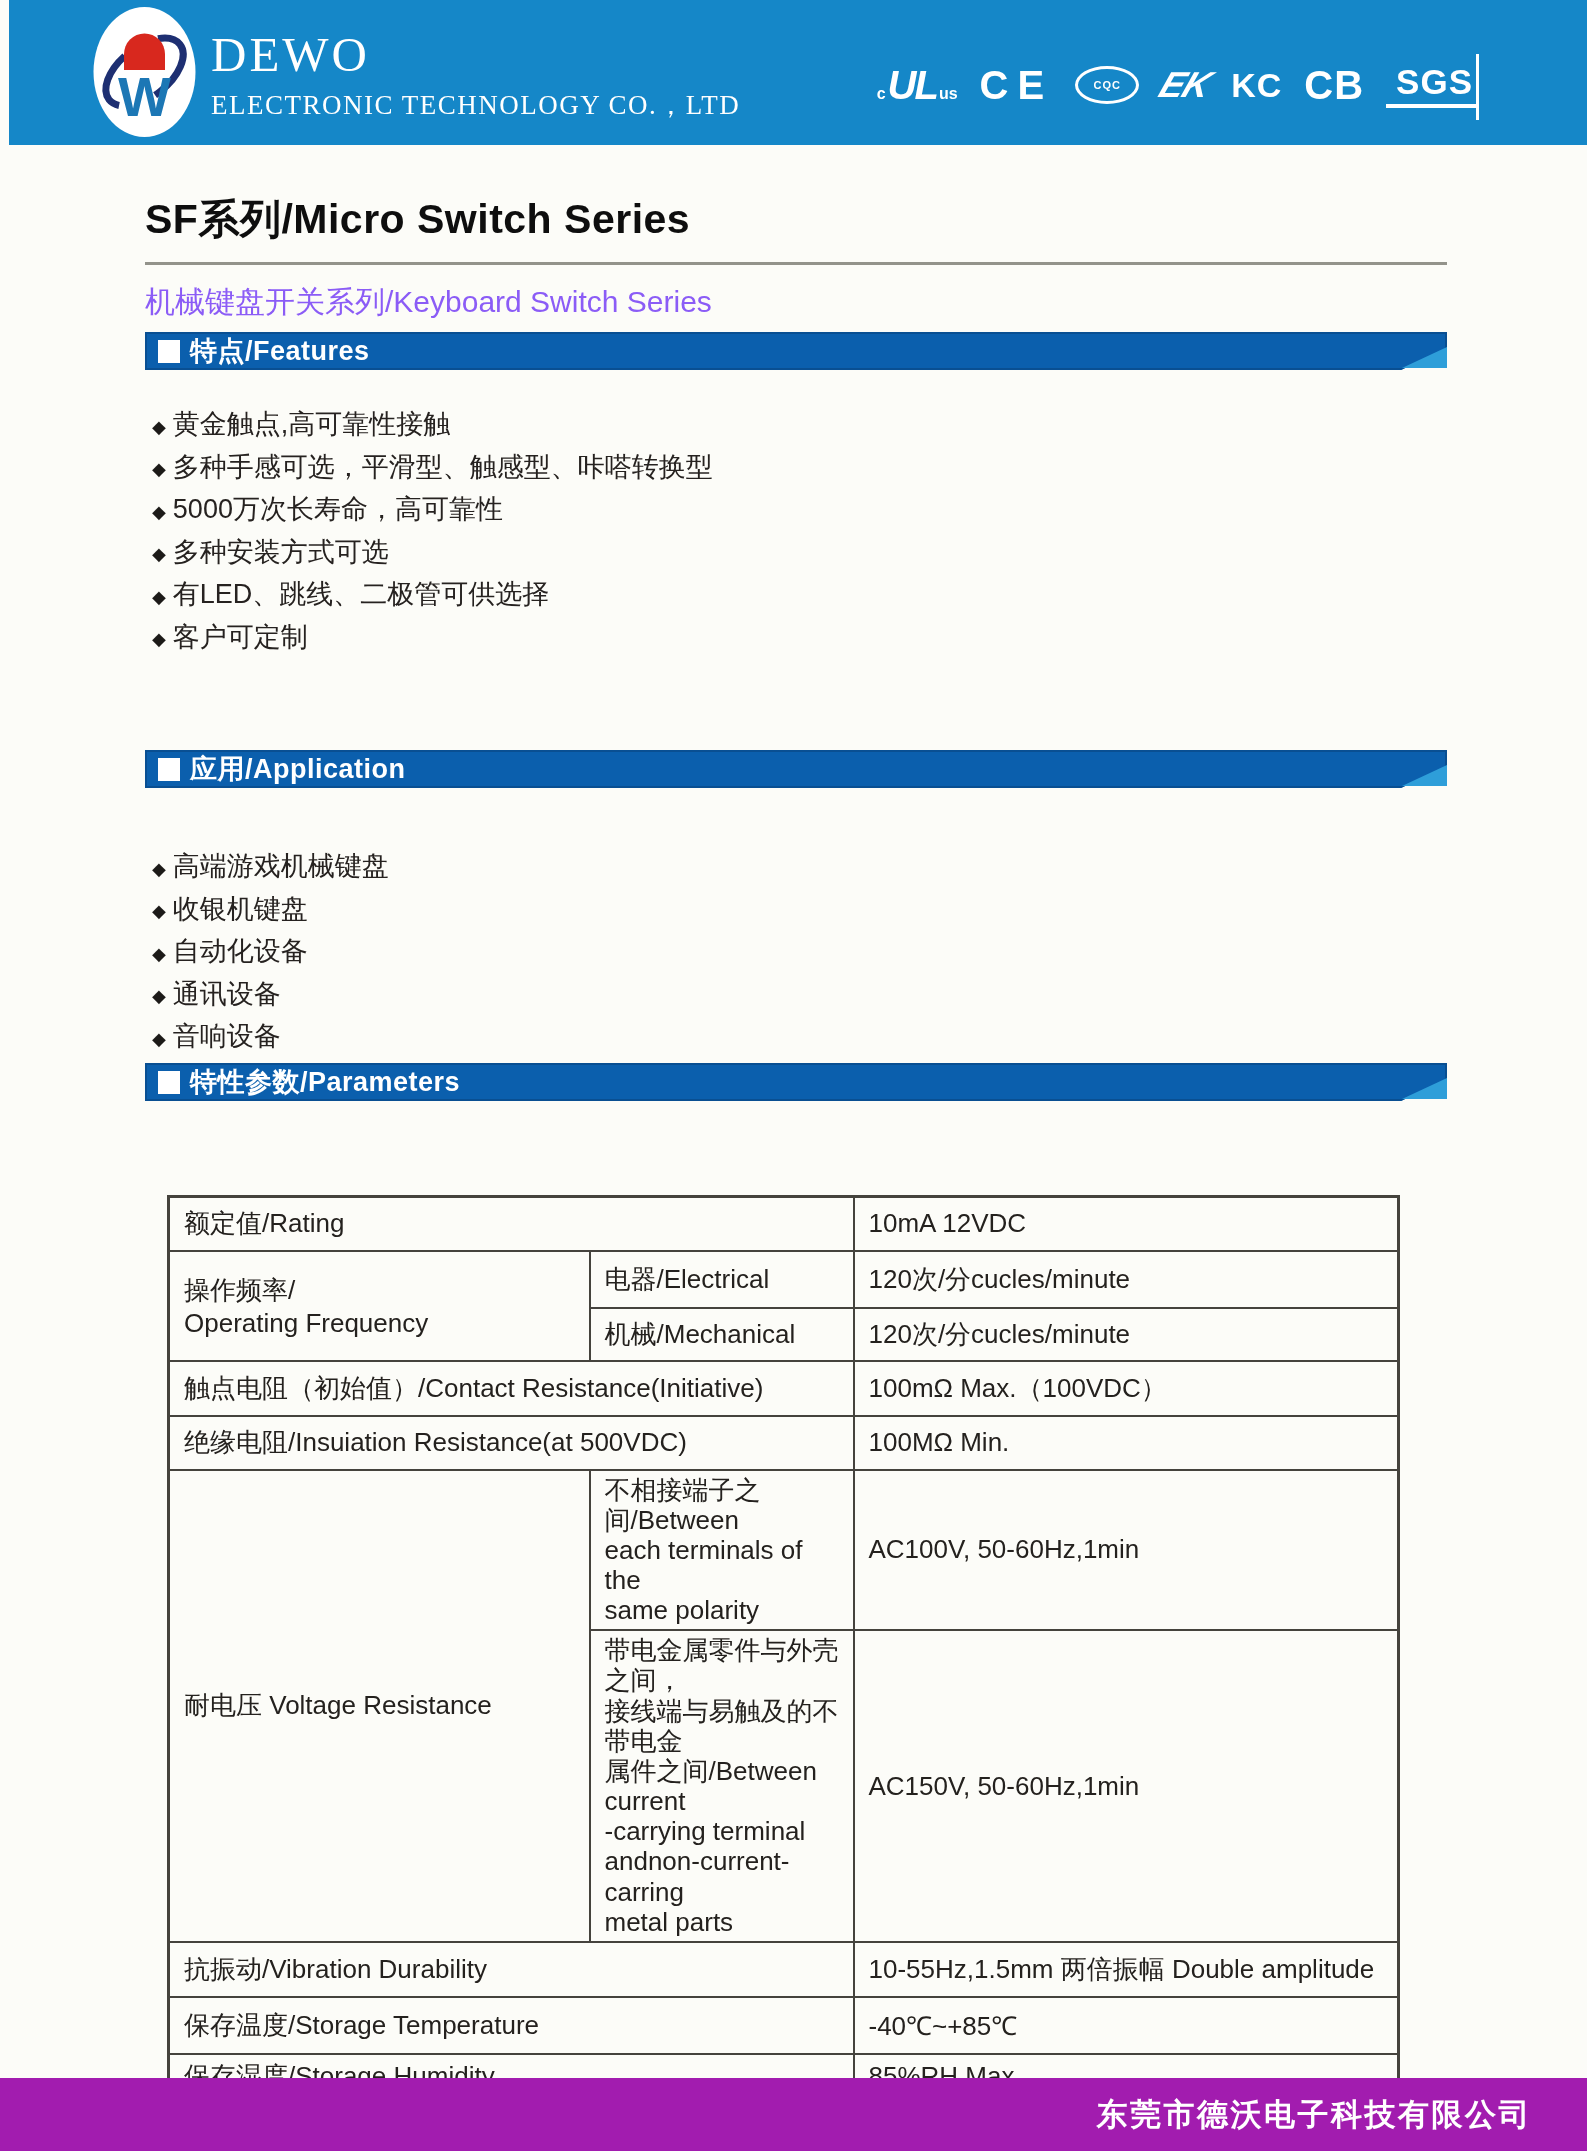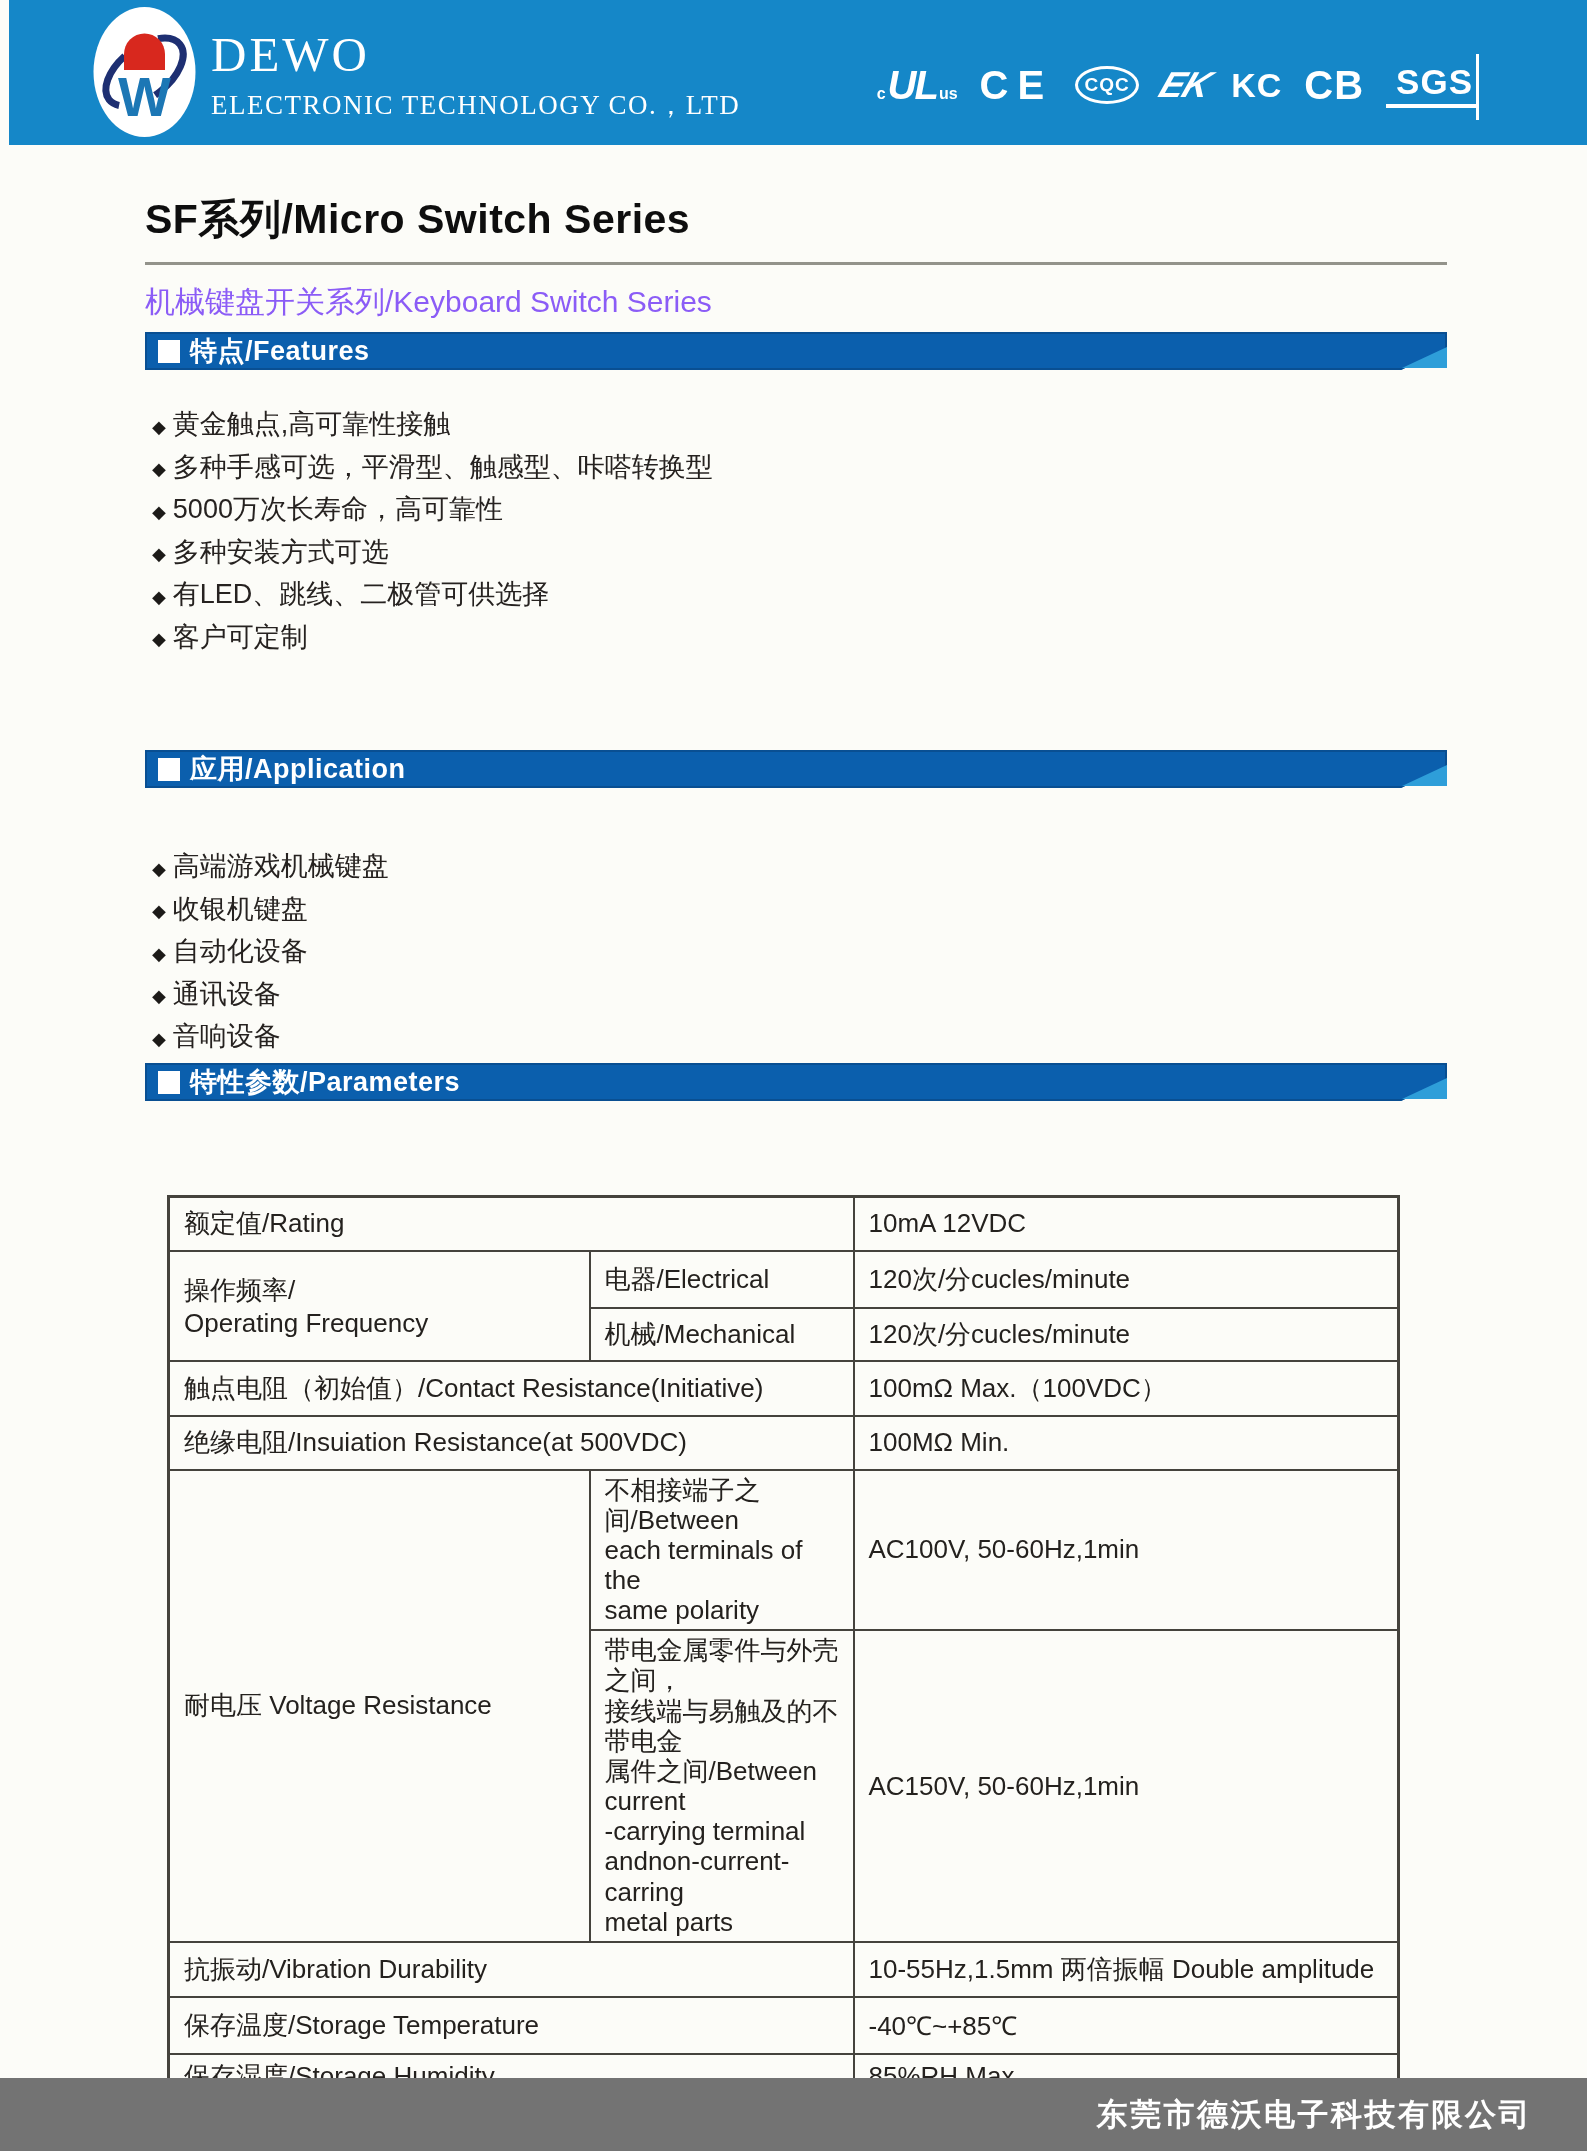--- a/index.html
+++ b/index.html
@@ -17,21 +17,21 @@
   .brand-name { font-size:49px; letter-spacing:3px; line-height:1.0; }
   .brand-sub  { font-size:27px; letter-spacing:1.5px; margin-top:8px; }
 
   .certs { position:absolute; right:110px; top:56px; height:58px; display:flex; align-items:center; gap:22px; color:#fff; }
   .cert { display:flex; align-items:center; font-weight:700; }
   .cert-ul { align-items:flex-end; }
   .cert-ul .tiny { font-size:16px; font-weight:700; }
   .cert-ul .big  { font-size:40px; font-weight:800; font-style:italic; letter-spacing:-2px; margin:0 2px; line-height:0.9; }
   .cert-ce { font-size:40px; font-weight:700; letter-spacing:9px; }
   .cert-cqc { border:3px solid #fff; border-radius:50%; width:64px; height:38px;
-              display:flex; align-items:center; justify-content:center; font-size:19px; letter-spacing:1px; }
+              display:flex; align-items:center; justify-content:center; font-size:11px; letter-spacing:1px; }
   .cert-enec { font-size:36px; font-weight:800; font-style:italic; transform:skewX(-20deg); letter-spacing:-1px; }
   .cert-kc { font-size:34px; font-weight:800; letter-spacing:1px; }
   .cert-cb { font-size:40px; font-weight:800; letter-spacing:1px; }
   .cert-sgs { position:relative; font-size:35px; font-weight:800; letter-spacing:1px;
               border-bottom:4px solid #fff; padding:0 4px 2px 10px; }
   .cert-sgs::after { content:""; position:absolute; right:-2px; top:-8px; bottom:-16px; width:3px; background:#fff; }
 
   
   .title-block { position:absolute; left:145px; top:192px; width:1302px; }
   .page-title { font-size:41px; font-weight:700; color:#0e0e0e; letter-spacing:0.5px; }
@@ -62,21 +62,21 @@
 
   
   .params-table { position:absolute; left:167px; top:1195px; border-collapse:collapse;
                   border:3px solid #45433d; table-layout:fixed; }
   .params-table td { border:2px solid #45433d; font-size:26px; color:#24211e;
                      padding:4px 14px; vertical-align:middle; }
   .preline { white-space:pre-line; }
   .cell-small { font-size:22.5px; line-height:1.16; padding:6px 6px 6px 10px; }
 
   
-  .footer { position:absolute; left:0; right:0; top:2078px; height:73px; background:#737373;
+  .footer { position:absolute; left:0; right:0; top:2078px; height:73px; background:#a21caf;
             display:flex; align-items:center; justify-content:flex-end; padding-right:55px; }
   .footer-text { color:#fff; font-size:31px; font-weight:600; letter-spacing:2.5px; }
 </style>
 </head>
 <body>
 
 <div class="page">
 
   <div class="header">
     <div class="logo">

